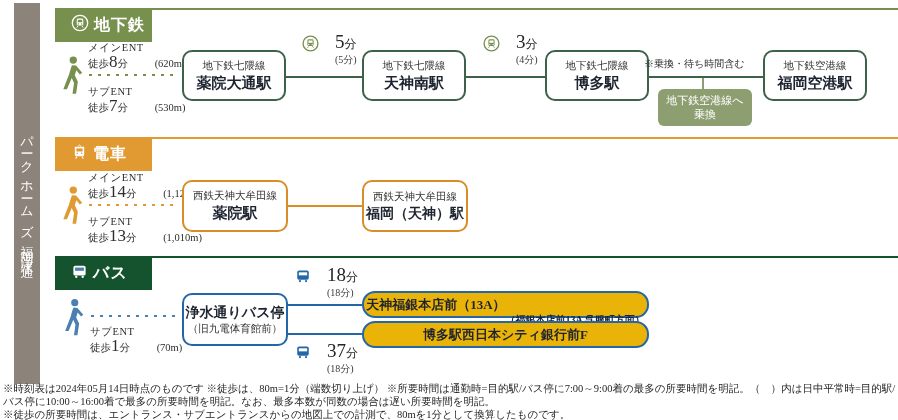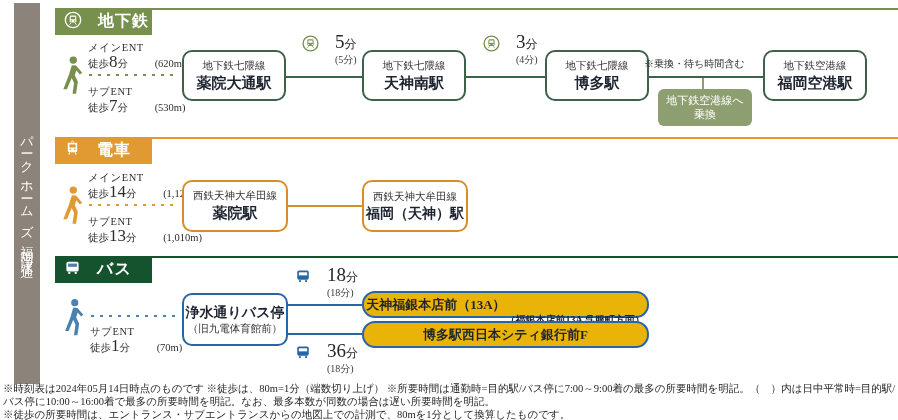--- a/index.html
+++ b/index.html
@@ -7,22 +7,22 @@
          font-family:"Liberation Serif","DejaVu Serif",serif;overflow:hidden;}
 
   
   .sidebar{position:absolute;left:14px;top:3px;width:26px;height:381px;background:#8c847b;
            display:flex;align-items:center;justify-content:center;}
   .sidebar span{writing-mode:vertical-rl;text-orientation:upright;color:#fff;
                 font-size:13px;letter-spacing:5px;line-height:1;}
 
   
   .topline{position:absolute;left:55px;width:843px;height:2px;}
-  .sec-header{position:absolute;left:55px;width:97px;height:27px;box-sizing:border-box;
-              display:flex;align-items:center;gap:16px;padding:0 0 0 9px;color:#fff;
+  .sec-header{position:absolute;left:55px;width:97px;height:34px;box-sizing:border-box;
+              display:flex;align-items:center;gap:5px;padding:0 0 0 16px;color:#fff;
               font-weight:bold;font-size:16px;letter-spacing:1px;}
   .bg-green{background:#77904e;} .bg-orange{background:#e09a31;} .bg-blue{background:#14532d;}
 
   
   .person{position:absolute;}
   .walk-label{position:absolute;font-size:10.5px;color:#2e2e2e;letter-spacing:.5px;white-space:nowrap;}
   .walk-time{position:absolute;font-size:10.5px;color:#2e2e2e;white-space:nowrap;}
   .walk-time .num{font-size:17px;line-height:1;}
   .walk-time .dist{font-size:10.5px;padding-left:24px;}
   .dotline{position:absolute;height:4px;background-repeat:repeat-x;background-size:9px 4px;}
@@ -227,21 +227,21 @@
         </svg></span>
     <span><span class="num">18</span><span class="unit">分</span><div class="sub">(18分)</div></span>
   </div>
   <div class="ride" style="left:295px;top:341px">
     <span class="icn"><svg width="16" height="16" viewBox="0 0 20 20">
           <rect x="2.8" y="3.2" width="14.4" height="11.6" rx="2.2" fill="#2566a8"></rect>
           <rect x="4.8" y="5.4" width="10.4" height="3.8" fill="#fff"></rect>
           <circle cx="6.2" cy="16.3" r="1.4" fill="#2566a8"></circle>
           <circle cx="13.8" cy="16.3" r="1.4" fill="#2566a8"></circle>
         </svg></span>
-    <span><span class="num">36</span><span class="unit">分</span><div class="sub">(18分)</div></span>
+    <span><span class="num">37</span><span class="unit">分</span><div class="sub">(18分)</div></span>
   </div>
 
   <div class="dest" style="left:362px;top:291px;width:287px;height:27px">
     <span class="main">天神福銀本店前（13A）</span>
       <span class="small">（福銀本店前13A 呉服町方面）</span>
   </div>
   <div class="dest" style="left:362px;top:321px;width:287px;height:27px">
     <span class="main">博多駅西日本シティ銀行前F</span>
   </div>
 

